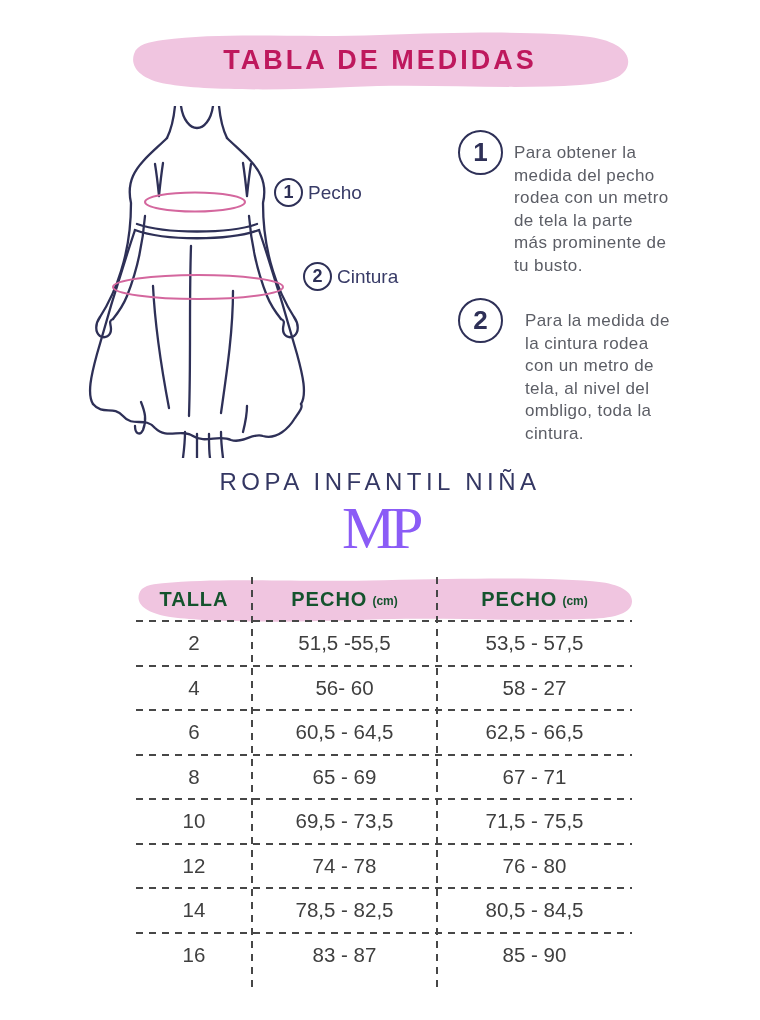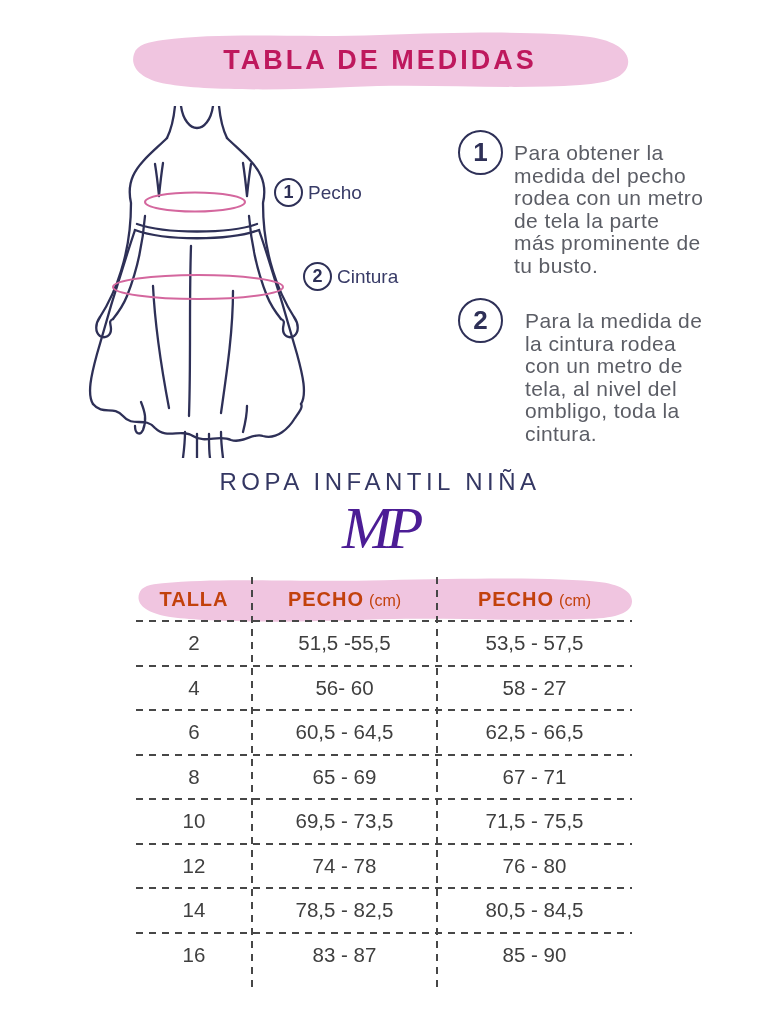--- a/index.html
+++ b/index.html
@@ -34,45 +34,45 @@
     border:2px solid var(--navy);border-radius:50%;color:var(--navy);
     font-weight:700;background:#fff;
   }
   .num-circle.small{width:29px;height:29px;font-size:18px;}
   .num-circle.big{width:45px;height:45px;font-size:26px;border-width:2.5px;}
   .fig-label-text{font-size:19px;color:#383b67;}
   
   .inst-circle1{position:absolute;left:458px;top:130px;}
   .inst-circle2{position:absolute;left:458px;top:298px;}
   .inst-text{
-    position:absolute;width:190px;font-size:21px;line-height:22.5px;
+    position:absolute;width:190px;font-size:17px;line-height:22.5px;
     color:var(--gray_text);white-space:pre-line;letter-spacing:.4px;
   }
   .inst-text.t1{left:514px;top:142px;}
   .inst-text.t2{left:525px;top:310px;}
   
   .section-heading{
     position:absolute;left:0;top:468px;width:760px;text-align:center;
     font-size:24px;font-weight:400;letter-spacing:4.5px;color:#343763;
   }
   .brand-logo{
     position:absolute;left:0;top:494px;width:760px;text-align:center;
     font-family:"Liberation Serif",serif;font-size:60px;font-weight:500;
-    letter-spacing:-0.09em;color:#4c1d95;font-style:italic;
+    letter-spacing:-0.09em;color:#8b5cf6;
   }
   
   .size-table{position:absolute;left:136px;top:577px;width:496px;}
   .thead{position:relative;height:44px;}
   .thead svg{position:absolute;left:-4px;top:-2px;width:504px;height:48px;}
   .th{
     position:absolute;top:0;height:44px;display:flex;align-items:center;
-    justify-content:center;gap:5px;font-size:20px;font-weight:800;color:#c2410c;
+    justify-content:center;gap:5px;font-size:20px;font-weight:800;color:#14532d;
     letter-spacing:1px;z-index:1;
   }
-  .th small{font-size:16px;font-weight:400;letter-spacing:0;margin-top:4px;}
+  .th small{font-size:12px;font-weight:700;letter-spacing:0;margin-top:4px;}
   .c1{left:0;width:116px;}
   .c2{left:116px;width:185px;}
   .c3{left:301px;width:195px;}
   .trow{position:relative;height:44.5px;}
   .trow .td{
     position:absolute;top:0;height:44.5px;display:flex;align-items:center;
     justify-content:center;font-size:20.5px;color:var(--table_text);
   }
   .dashed-h{
     position:absolute;left:0;right:0;bottom:-1px;height:2px;

